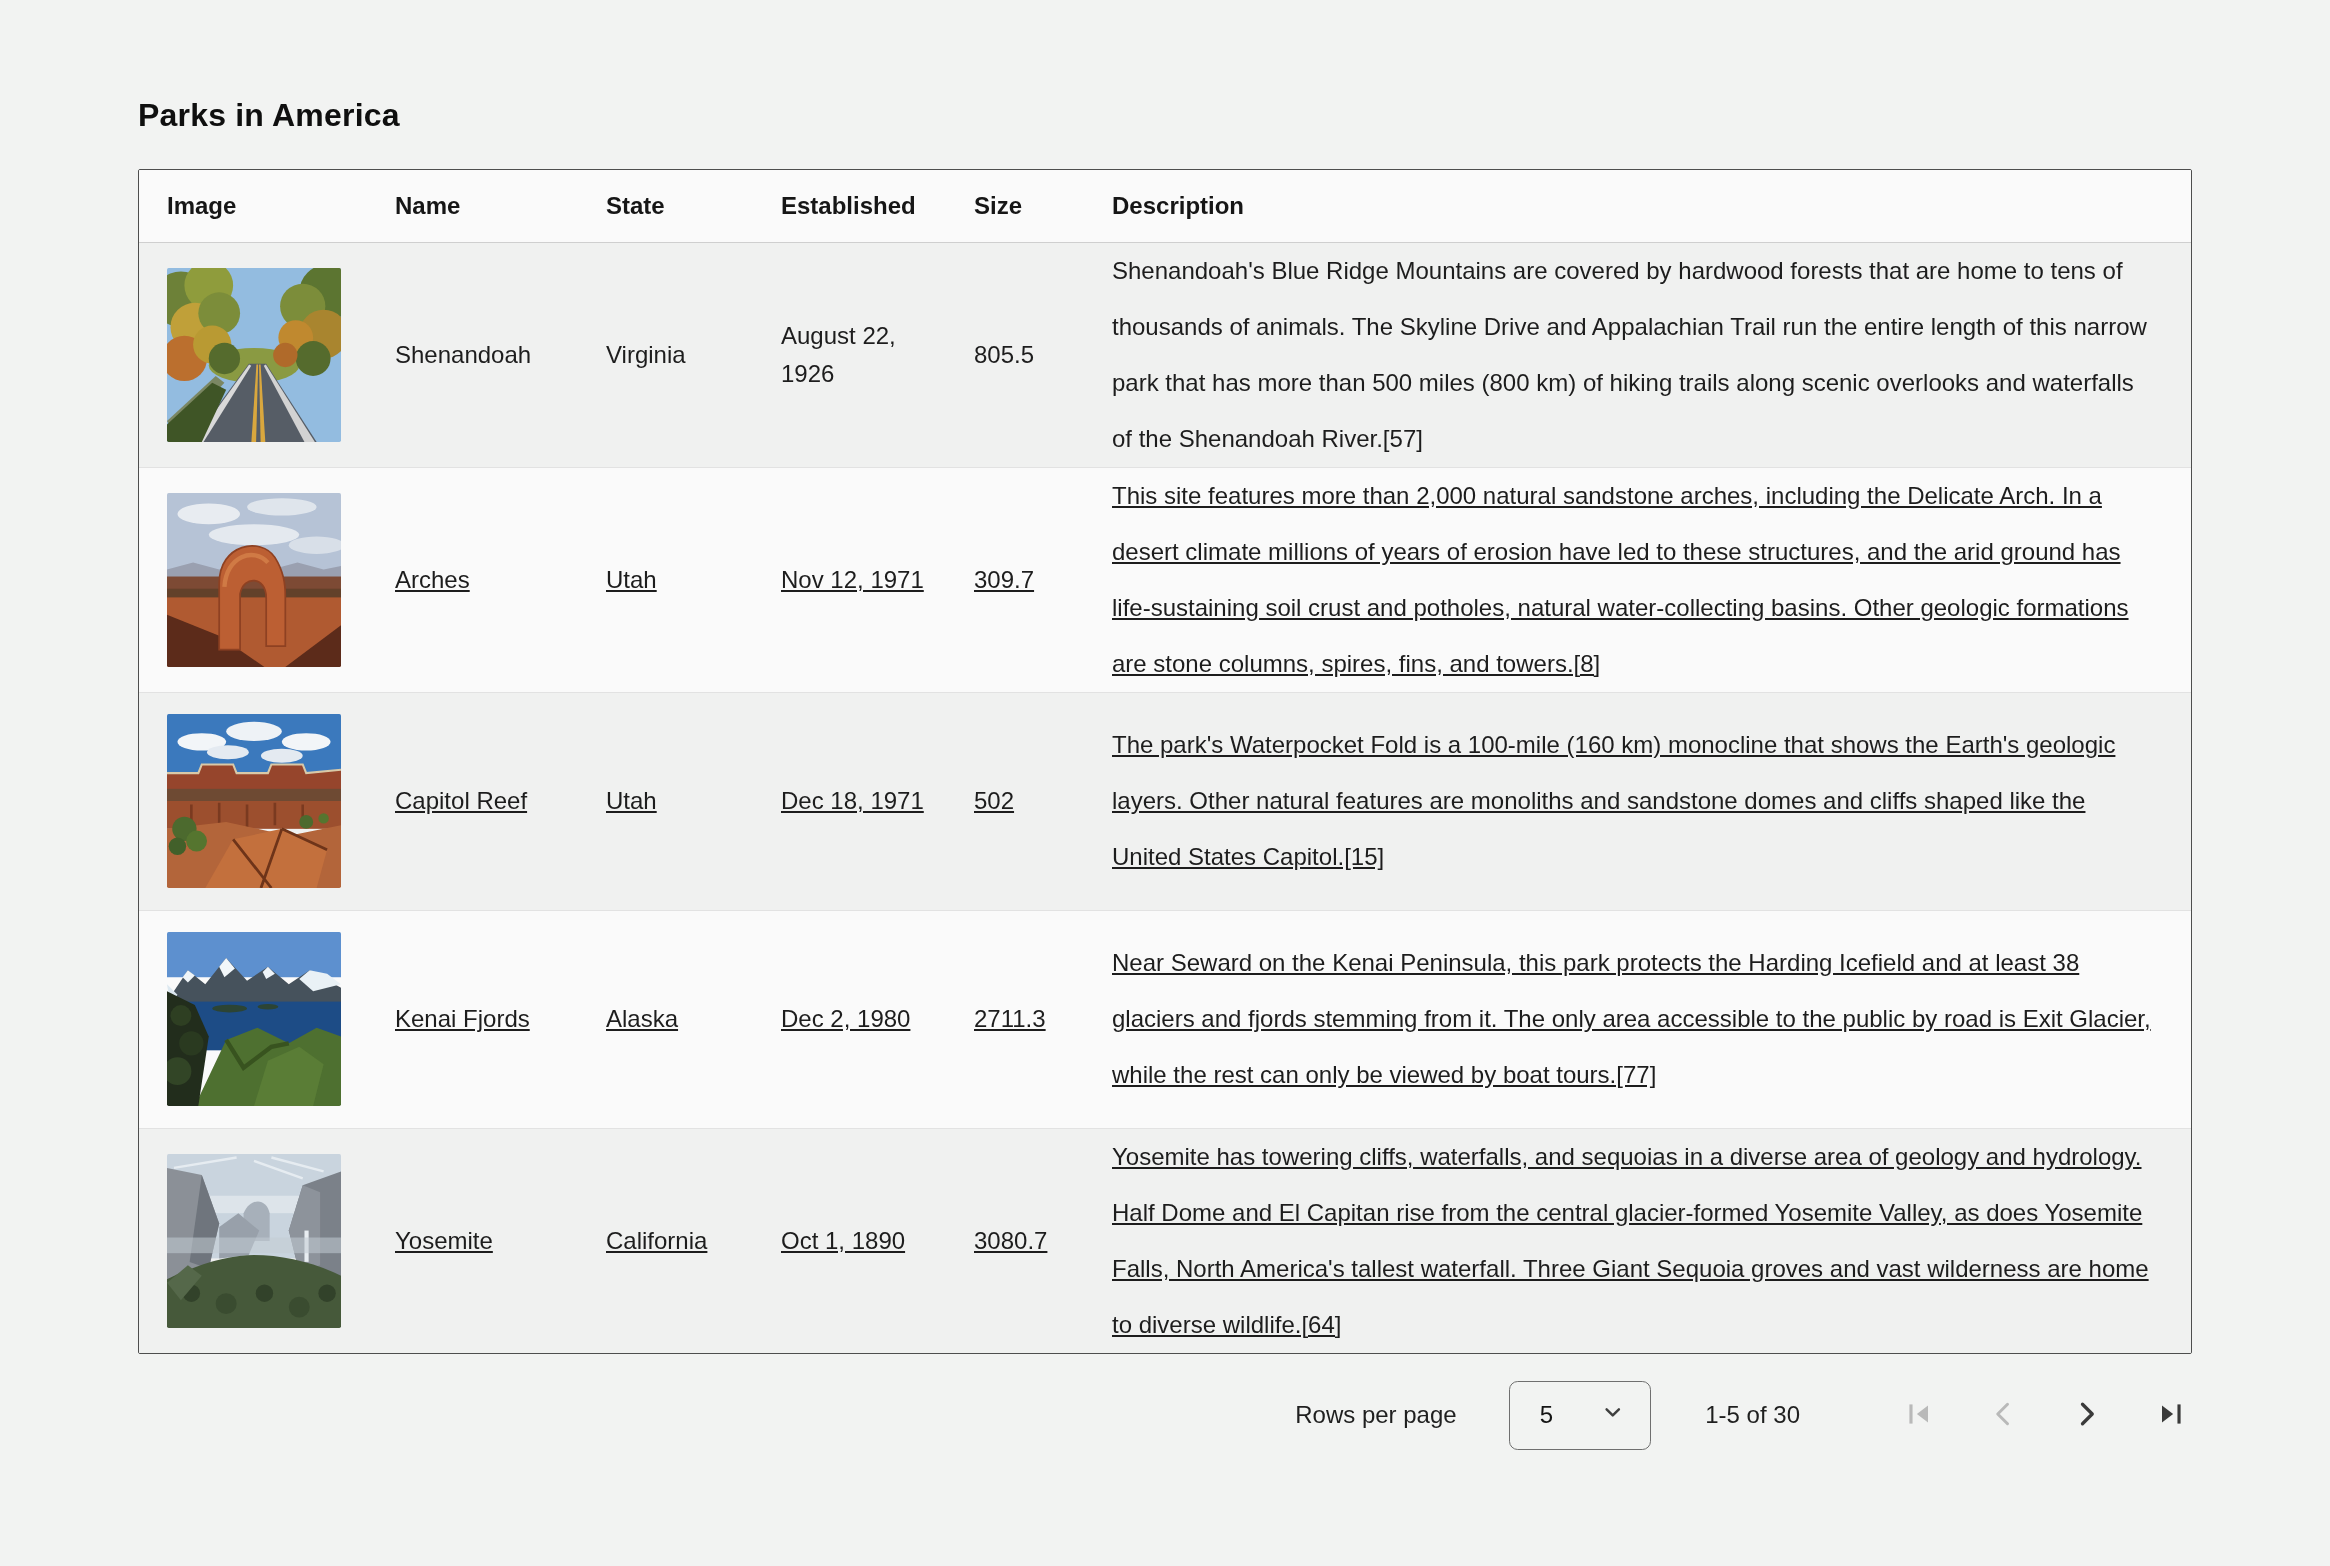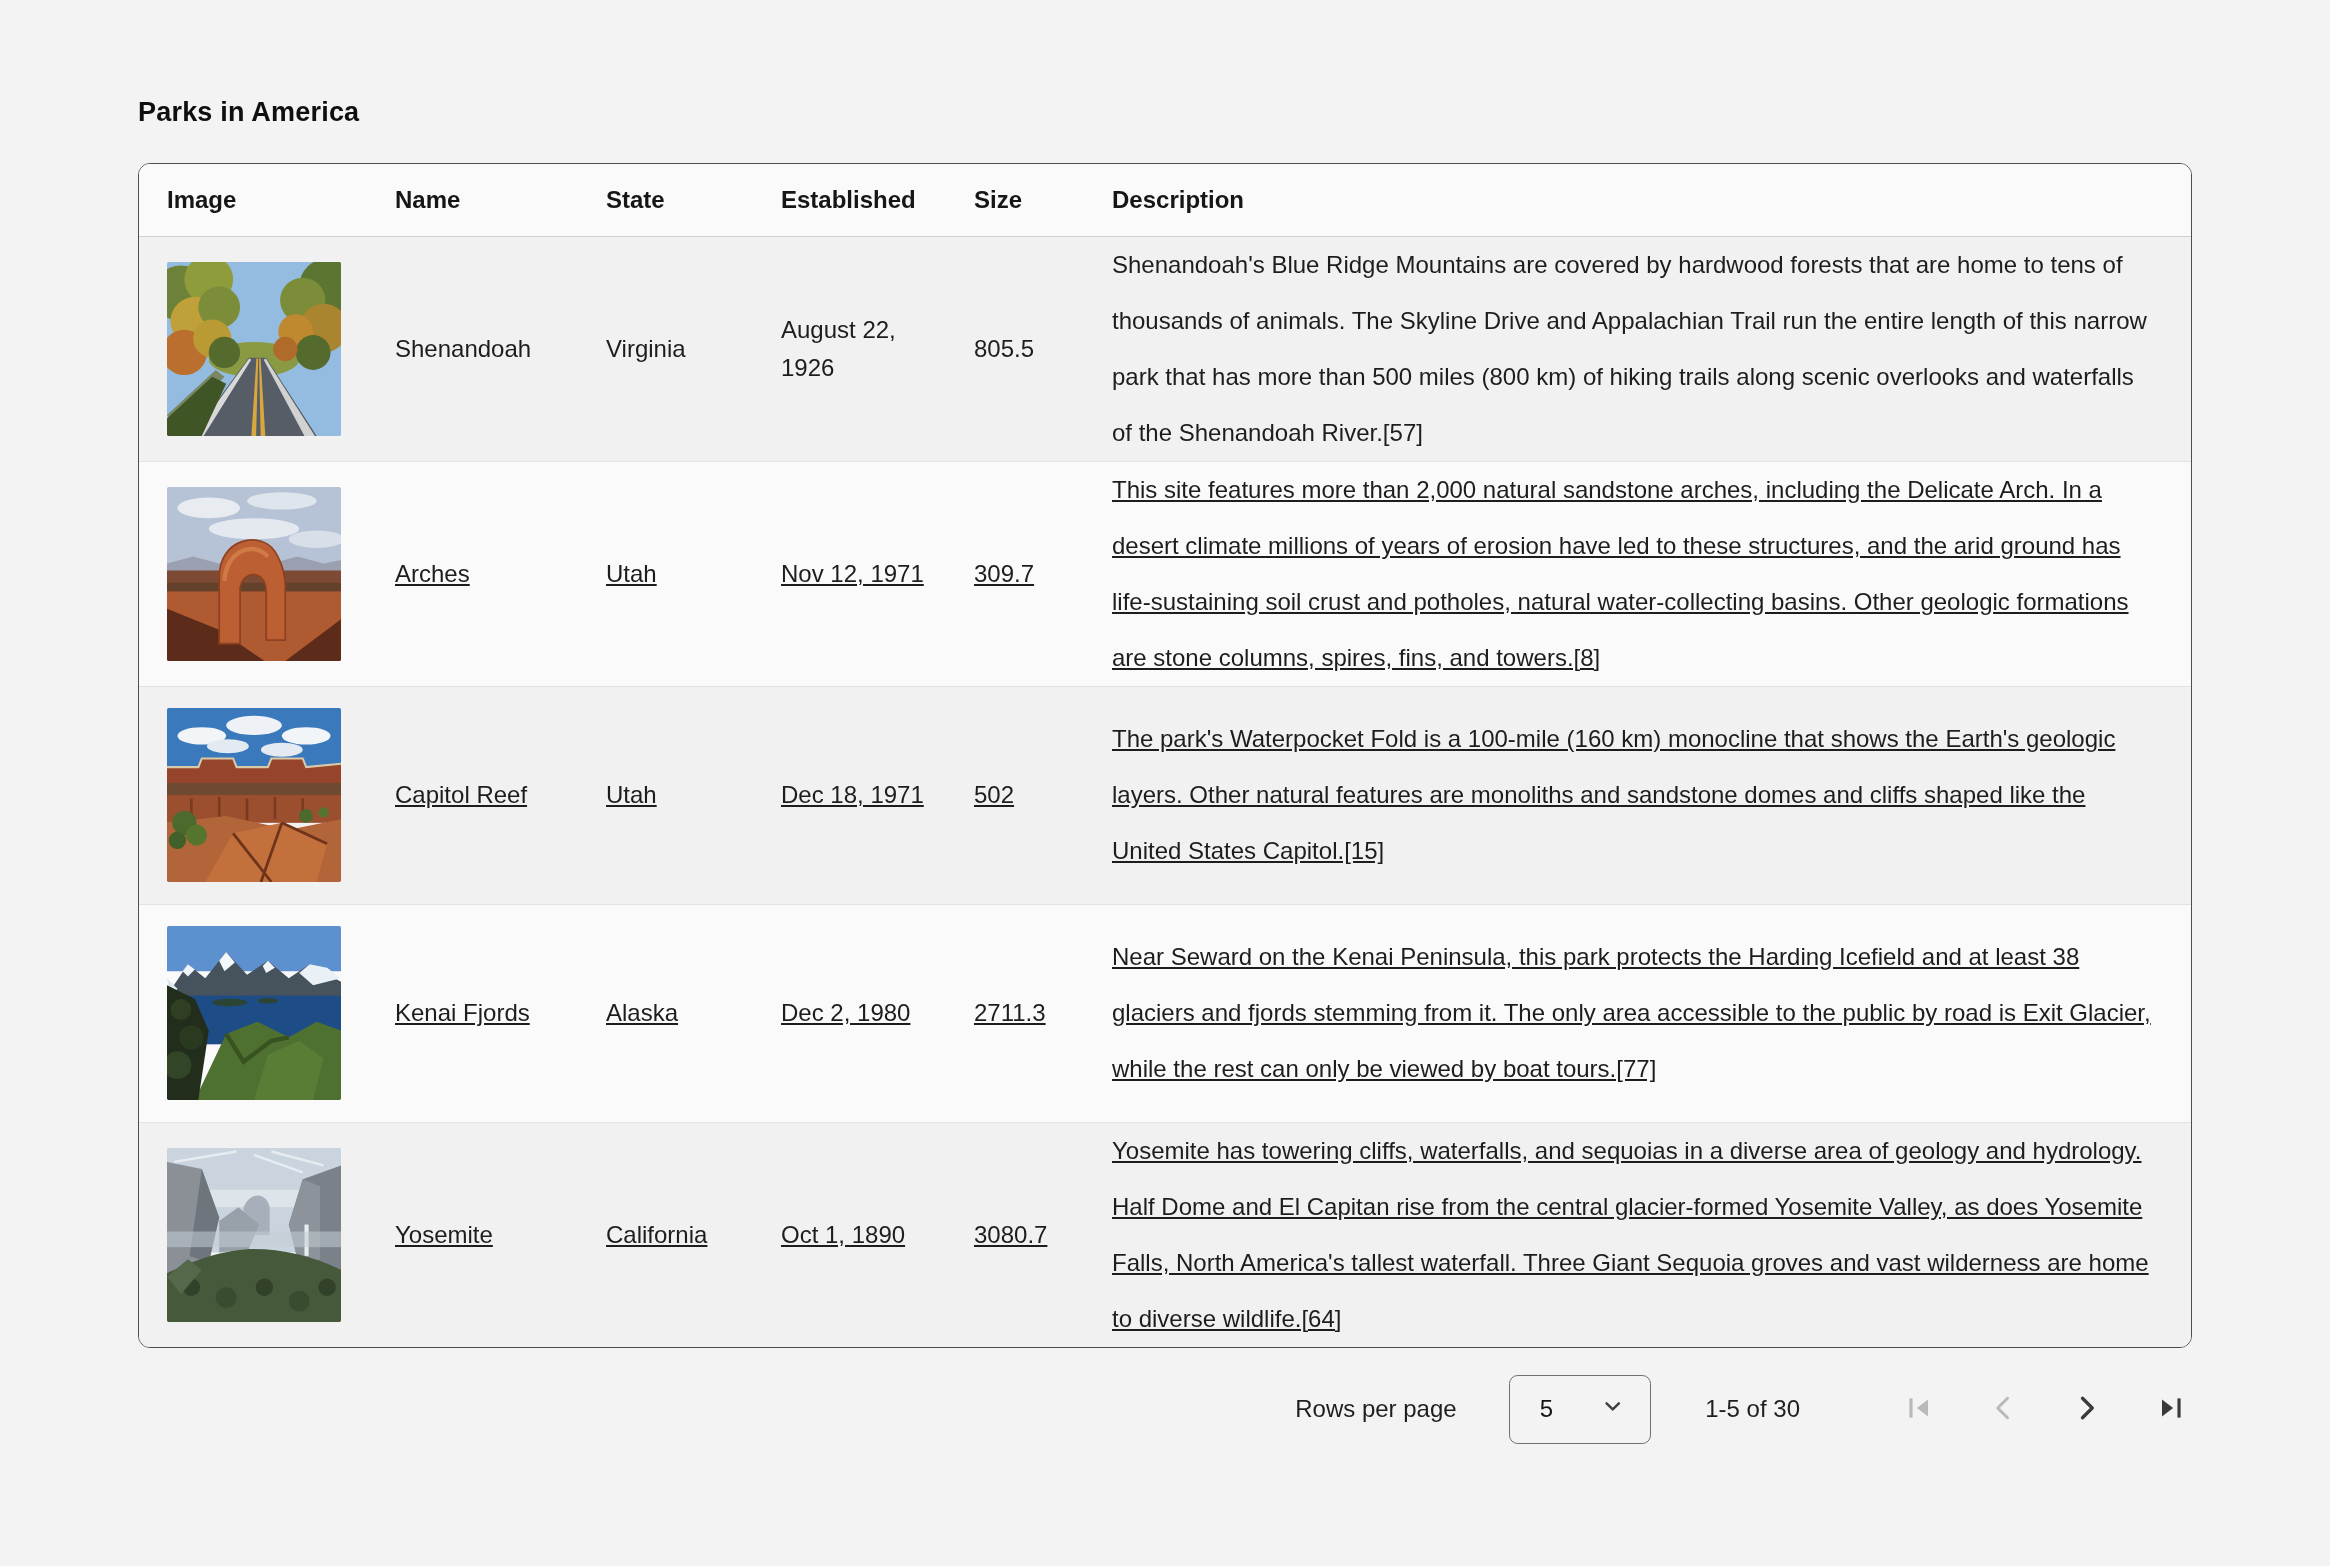--- a/index.html
+++ b/index.html
@@ -7,31 +7,31 @@
   body {
     background: #f2f3f2;
     font-family: "Liberation Sans", sans-serif;
     color: #1b1b1b;
     overflow: hidden;
   }
   .page { padding: 0 138px; }
 
   .page-title {
     margin-top: 97px;
-    font-size: 27px;
+    font-size: 32px;
     font-weight: 700;
     color: #0f0f0f;
     letter-spacing: 0.2px;
   }
 
   .table-card {
     margin-top: 35px;
     width: 2054px;
     border: 1.7px solid #4e4e4e;
-    border-radius: 12px;
+    border-radius: 2px;
     background: #fafafa;
     overflow: hidden;
   }
   table { width: 100%; border-collapse: collapse; table-layout: fixed; }
   col.c-image { width: 228px; }
   col.c-name { width: 211px; }
   col.c-state { width: 175px; }
   col.c-estab { width: 193px; }
   col.c-size { width: 138px; }
   col.c-desc { width: auto; }

